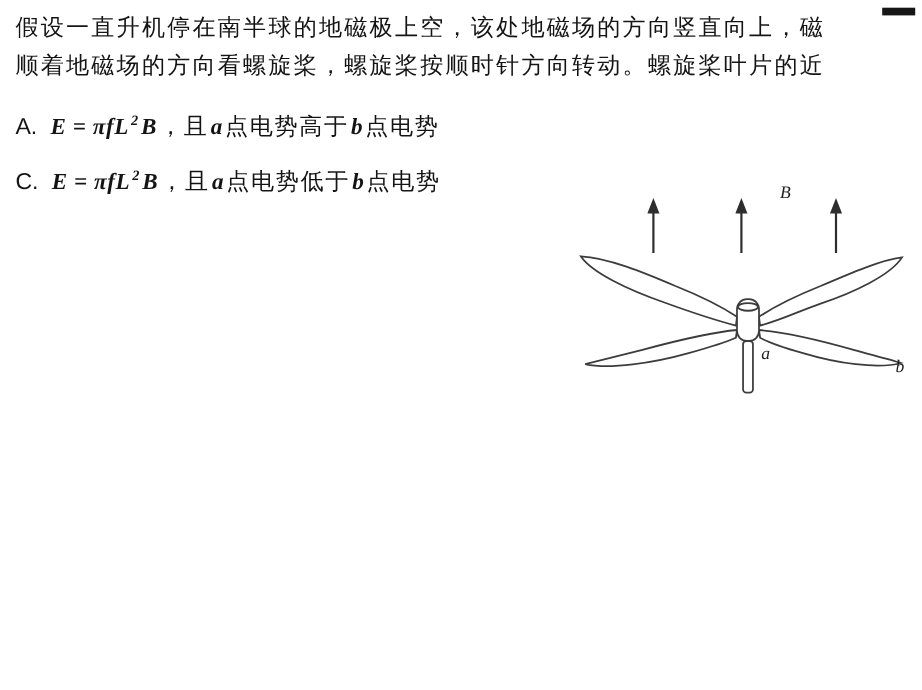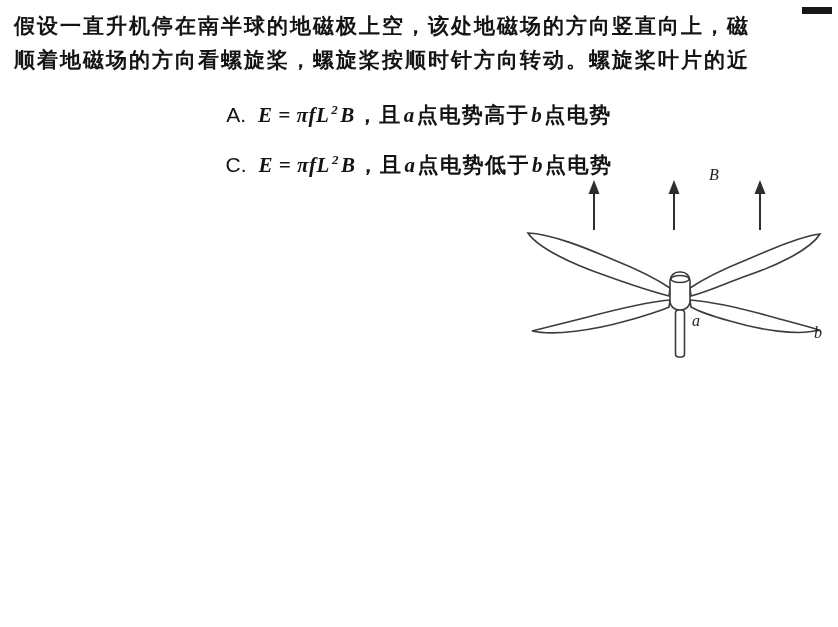--- a/index.html
+++ b/index.html
@@ -15,41 +15,40 @@
 
   .statement { width:812px; }
   .stmt-line {
     font-size:21px;
     line-height:33.5px;
     font-weight:700;
     letter-spacing:2px;
     white-space:nowrap;
   }
 
-  .txt { font-weight:700; }
+  .txt { font-weight:400; }
   .math {
     font-family:"Liberation Serif", serif;
     font-style:italic;
     font-weight:700;
     letter-spacing:0.5px;
     padding:0 2px;
   }
   sup { line-height:0; }
   .sup { font-size:13px; padding:0; }
 
   .options { margin-top:22px; }
   .option-row {
     font-size:21px;
     font-weight:700;
     line-height:34px;
     height:34px;
     margin-bottom:16px;
     letter-spacing:1.5px;
     white-space:nowrap;
-    text-align:center;
   }
   .option-label {
     font-weight:500;
     letter-spacing:0;
     margin-right:10px;
   }
 
   .figure {
     position:absolute;
     left:514px;

